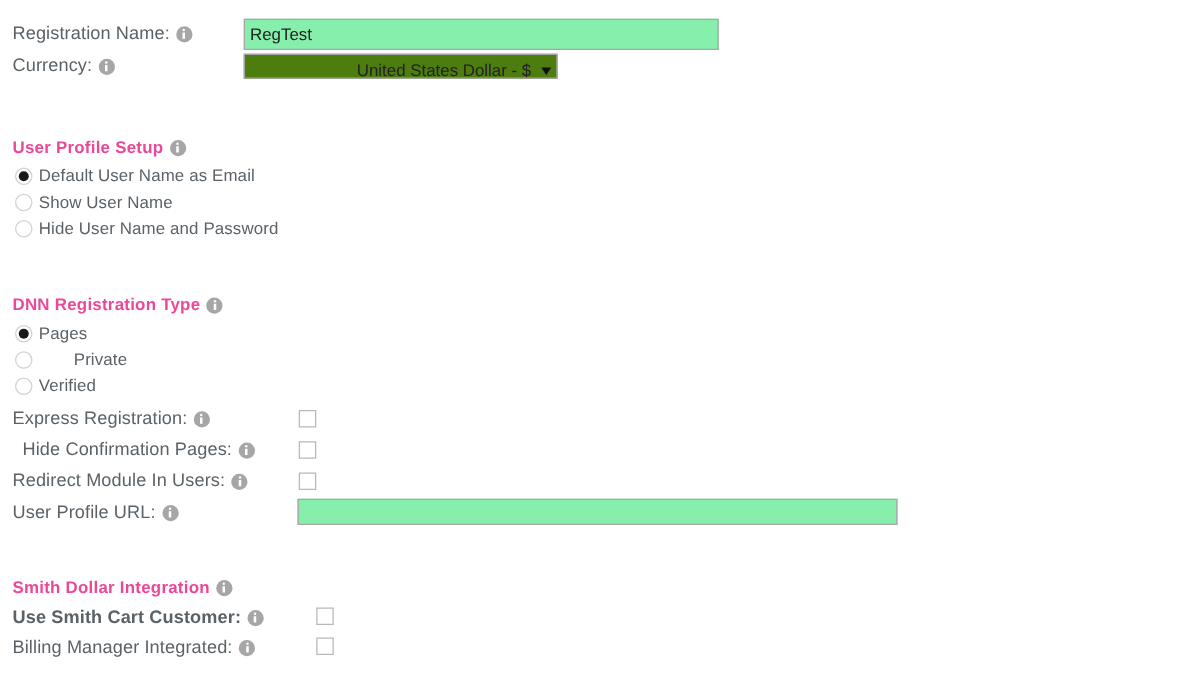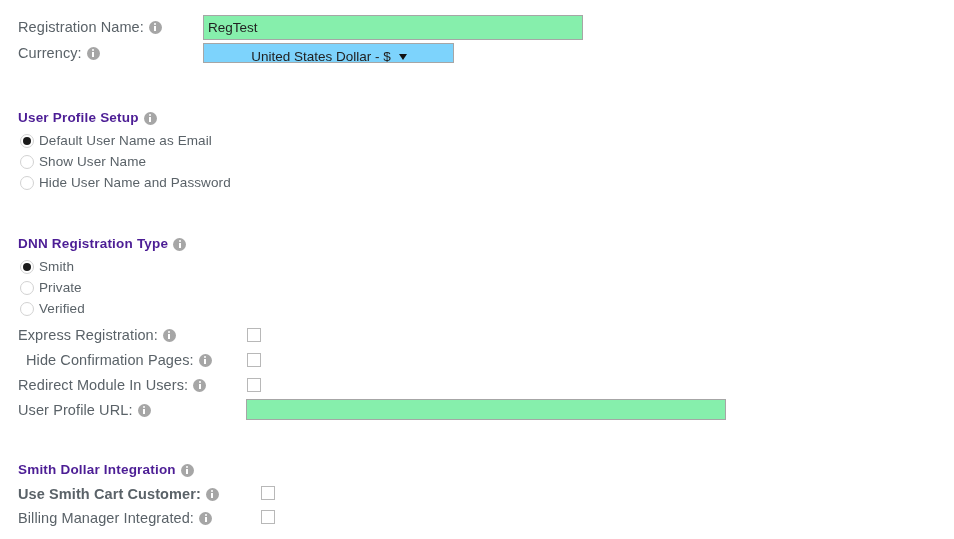--- a/index.html
+++ b/index.html
@@ -12,42 +12,42 @@
     width: 954px;
     height: 539px;
     position: relative;
     overflow: hidden;
     font-family: "Liberation Sans", sans-serif;
     -webkit-font-smoothing: antialiased;
   }
 
   .form-root {
     position: absolute;
-    left: 8px;
+    left: 0;
     top: 0;
     width: 800px;
     height: 539px;
   }
 
   
   .abs { position: absolute; }
 
   
   .field-label {
     font-size: 14.5px;
     color: #5a6268;
     line-height: 16px;
     white-space: nowrap;
     letter-spacing: 0.1px;
   }
 
   .section-heading {
     font-size: 13.5px;
     font-weight: bold;
-    color: #4c1d95;
+    color: #ec4899;
     line-height: 16px;
     white-space: nowrap;
     letter-spacing: 0.2px;
   }
 
   .radio-label {
     font-size: 13.5px;
     color: #5a6268;
     line-height: 16px;
     white-space: nowrap;
@@ -100,24 +100,24 @@
     font-size: 13.5px;
     color: #222222;
     padding: 0 4px;
     outline: none;
   }
 
   
   .select-wrap {
     box-sizing: border-box;
     border: 1px solid #a6a6a6;
-    background: #7dd3fc;
+    background: #4d7c0f;
     display: flex;
     align-items: center;
-    justify-content: center;
+    justify-content: flex-end;
     padding: 8px 4px 0 5px;
   }
   .select-text {
     font-family: "Liberation Sans", sans-serif;
     font-size: 13.5px;
     color: #222222;
     line-height: 1;
     white-space: nowrap;
   }
   .select-arrow {
@@ -204,23 +204,23 @@
     <span class="radio-label">Hide User Name and Password</span>
   </div>
 
   <div class="abs label-row" style="left:10px; top:236px;">
     <span class="section-heading">DNN Registration Type</span>
     <span class="info-icon"></span>
   </div>
 
   <div class="abs radio-row" style="left:12px; top:259px;">
     <span class="radio checked"></span>
-    <span class="radio-label">Smith</span>
-  </div>
-  <div class="abs radio-row" style="left:12px; top:280px;">
+    <span class="radio-label">Pages</span>
+  </div>
+  <div class="abs radio-row" style="left:12px; top:280px;gap:28px;">
     <span class="radio"></span>
     <span class="radio-label">Private</span>
   </div>
   <div class="abs radio-row" style="left:12px; top:301px;">
     <span class="radio"></span>
     <span class="radio-label">Verified</span>
   </div>
 
   <div class="abs label-row" style="left:10px; top:327px;">
     <span class="field-label">Express Registration:</span>

